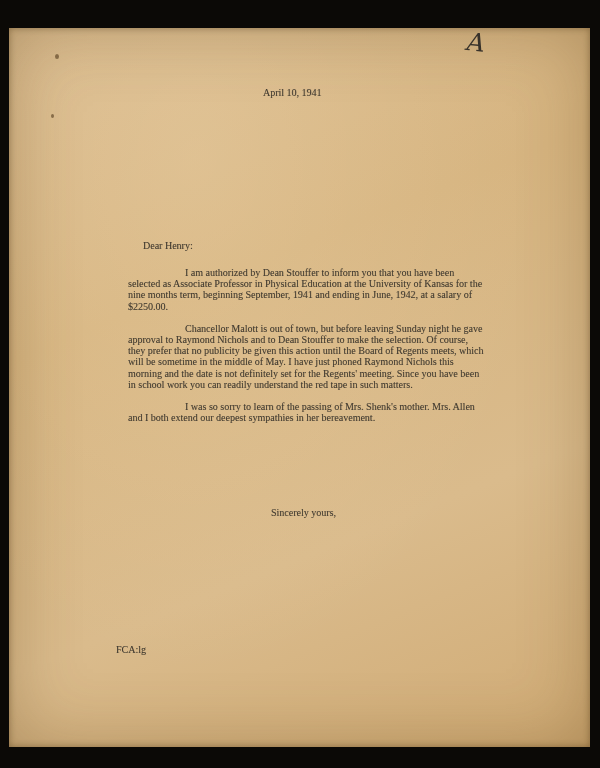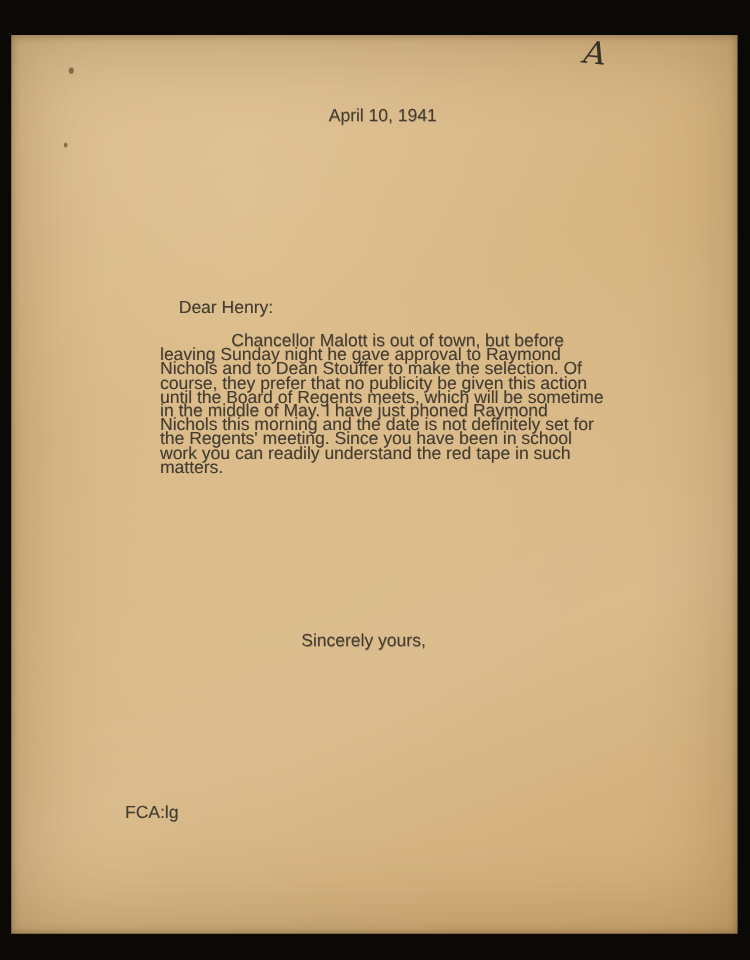--- a/index.html
+++ b/index.html
@@ -21,22 +21,22 @@
     width: 581px; height: 719px;
     background:
       radial-gradient(ellipse at 32% 18%, rgba(255,236,200,0.20), rgba(0,0,0,0) 62%),
       linear-gradient(158deg, #d9ba8d 0%, #d6b480 35%, #dabb8c 68%, #d0ab75 100%);
     box-shadow:
       inset 0 0 70px rgba(96,64,22,0.32),
       inset 0 0 7px rgba(62,42,12,0.45);
   }
   .typed {
     position: absolute;
-    font-family: Liberation Sans, sans-serif;
-    font-size: 14px;
+    font-family: Liberation Serif, serif;
+    font-size: 10px;
     line-height: 11.2px;
     color: #433c31;
     letter-spacing: 0;
     text-shadow: 0.3px 0.3px 0 rgba(67,60,49,0.35);
     white-space: pre;
   }
   .annotation {
     position: absolute;
     left: 458px; top: 0px;
     font-family: "DejaVu Serif", serif;
@@ -50,23 +50,23 @@
   .salutation     { left: 119px; top: 212px; padding-left: 15px; }
   .body-text {
     left: 119px; top: 239px;
     width: 358px;
     white-space: normal;
   }
   .body-text p {
     margin: 0 0 11px 0;
     text-indent: 57px;
   }
-  .closing        { left: 232px; top: 479px; text-align: right; }
+  .closing        { left: 262px; top: 479px; text-align: right; }
   .signature      { left: 246px; top: 588px; line-height: 11.6px; }
-  .reference      { left: 91px; top: 616px; }
+  .reference      { left: 107px; top: 616px; }
   .speck {
     position: absolute;
     border-radius: 50%;
     background: rgba(70,46,18,0.55);
     filter: blur(0.5px);
   }
   .speck-1 { left: 46px; top: 26px;  width: 4px; height: 5px; }
   .speck-2 { left: 42px; top: 86px;  width: 3px; height: 4px; }
 </style>
 </head>
@@ -79,21 +79,23 @@
 
     <div class="speck speck-1"></div>
     <div class="speck speck-2"></div>
 
     <div class="typed date-line">April 10, 1941</div>
 
 
     <div class="typed salutation">Dear Henry:</div>
 
     <div class="typed body-text">
+      <p>I am authorized by Dean Stouffer to inform you that you have been selected as Associate Professor in Physical Education at the University of Kansas for the nine months term, beginning September, 1941 and ending in June, 1942, at a salary of $2250.00.</p>
       <p>Chancellor Malott is out of town, but before leaving Sunday night he gave approval to Raymond Nichols and to Dean Stouffer to make the selection. Of course, they prefer that no publicity be given this action until the Board of Regents meets, which will be sometime in the middle of May. I have just phoned Raymond Nichols this morning and the date is not definitely set for the Regents' meeting. Since you have been in school work you can readily understand the red tape in such matters.</p>
+      <p>I was so sorry to learn of the passing of Mrs. Shenk's mother. Mrs. Allen and I both extend our deepest sympathies in her bereavement.</p>
     </div>
 
     <div class="typed closing">Sincerely yours,</div>
 
 
     <div class="typed reference">FCA:lg</div>
 
   </div>
 </div>
 

